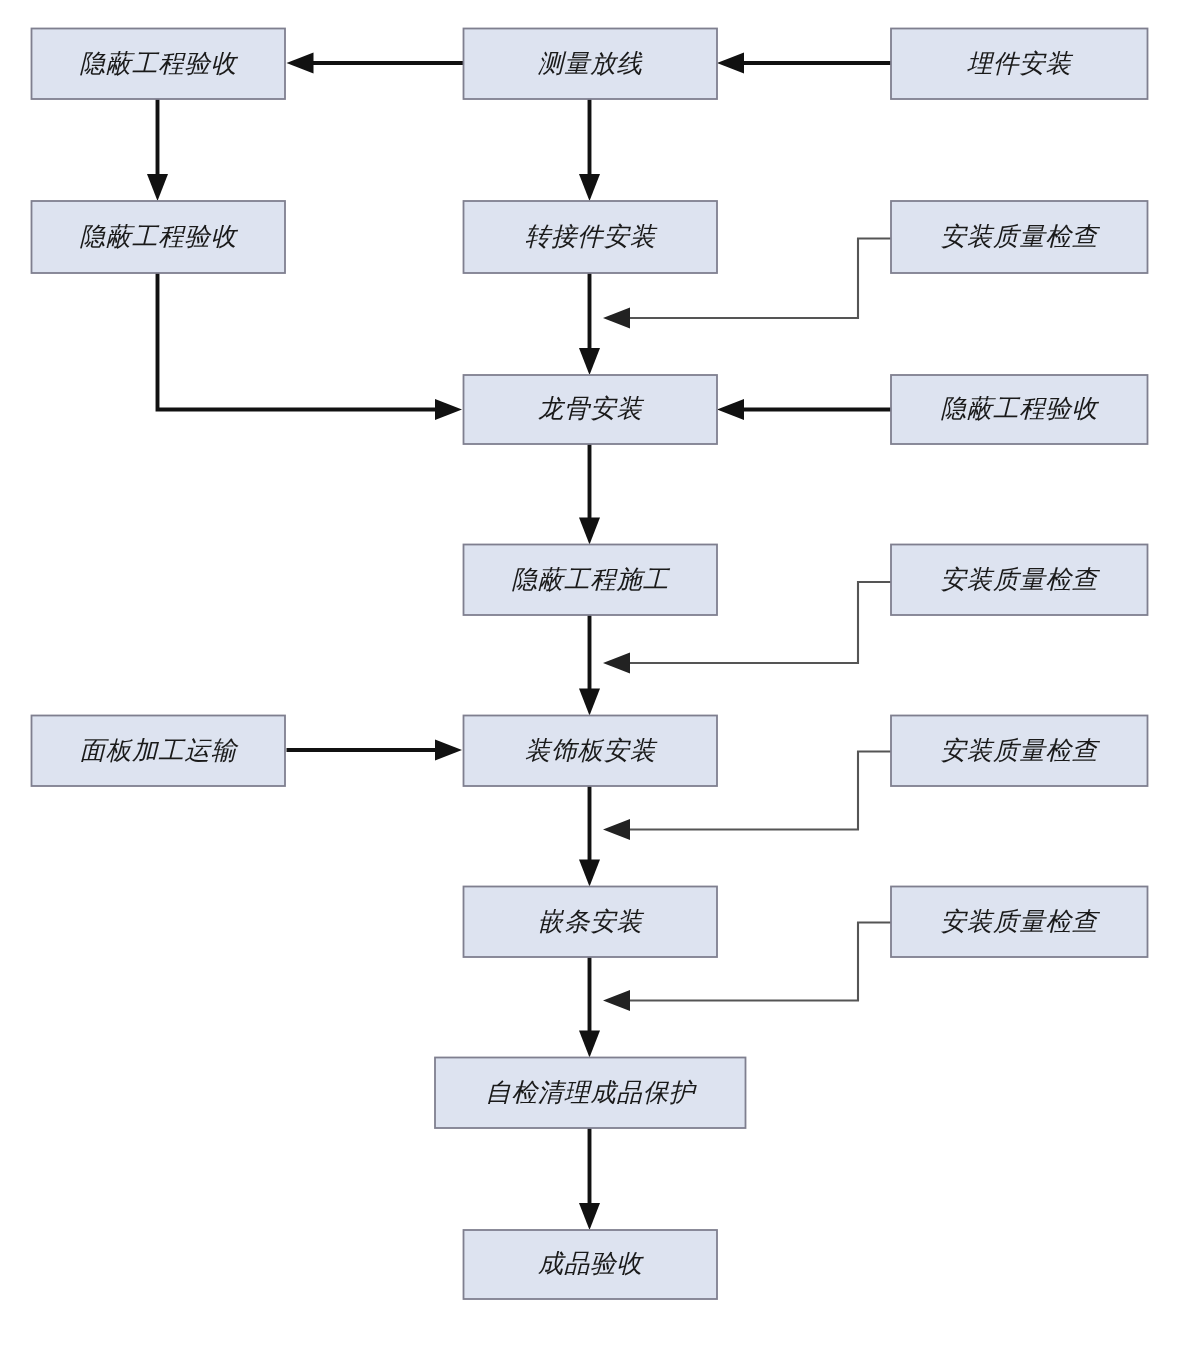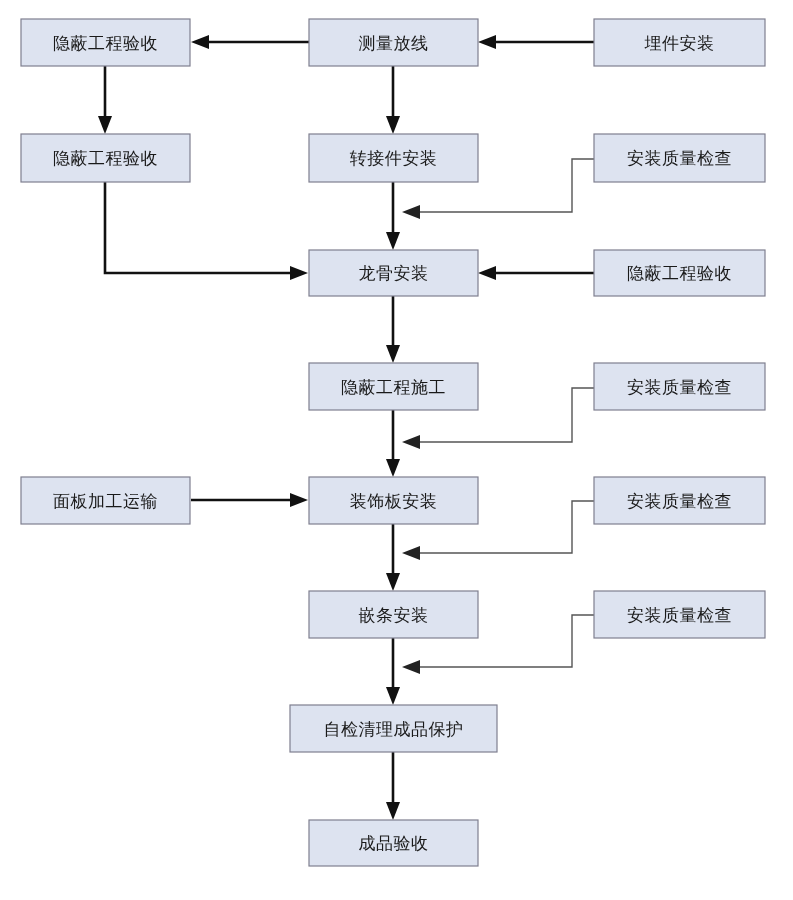--- a/index.html
+++ b/index.html
@@ -10,20 +10,21 @@
   body {
     width: 793px;
     height: 900px;
     font-family: "DejaVu Sans", "Liberation Sans", sans-serif;
     overflow: hidden;
   }
   #flowchart-root {
     position: relative;
     width: 793px;
     height: 732px;
+    font-style: italic;
   }
   svg#flow-svg {
     position: absolute;
     left: 0;
     top: 0;
     width: 793px;
     height: 900px;
   }
   .node-box {
     fill: #dde3f0;

